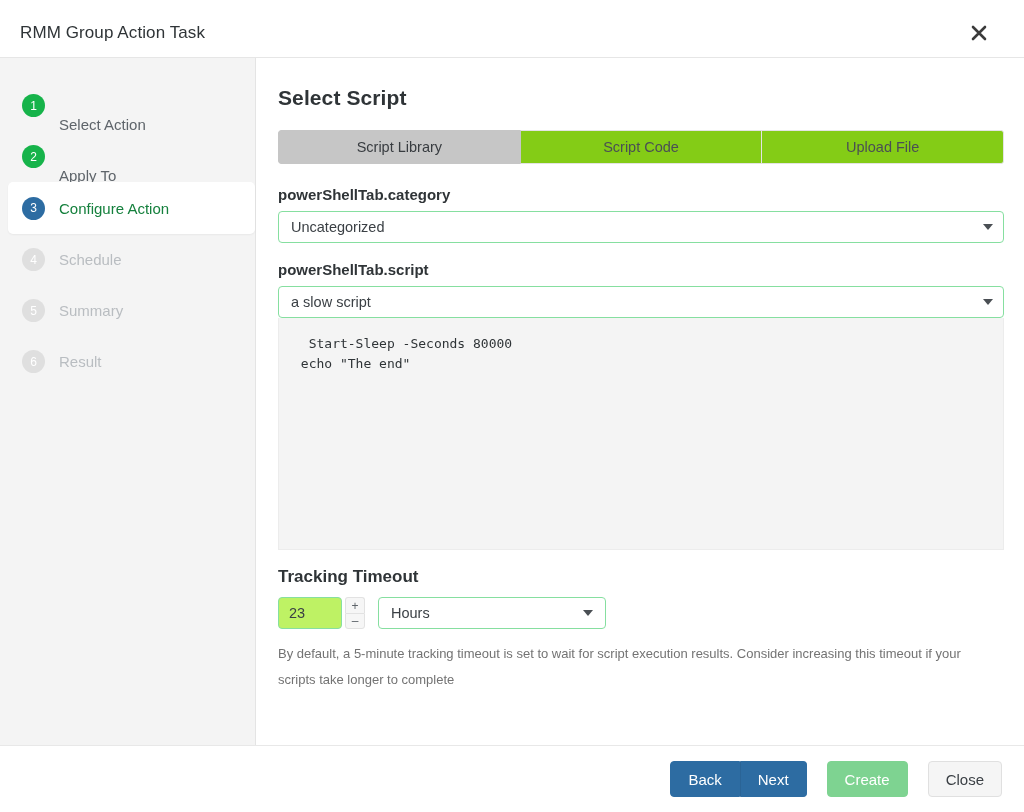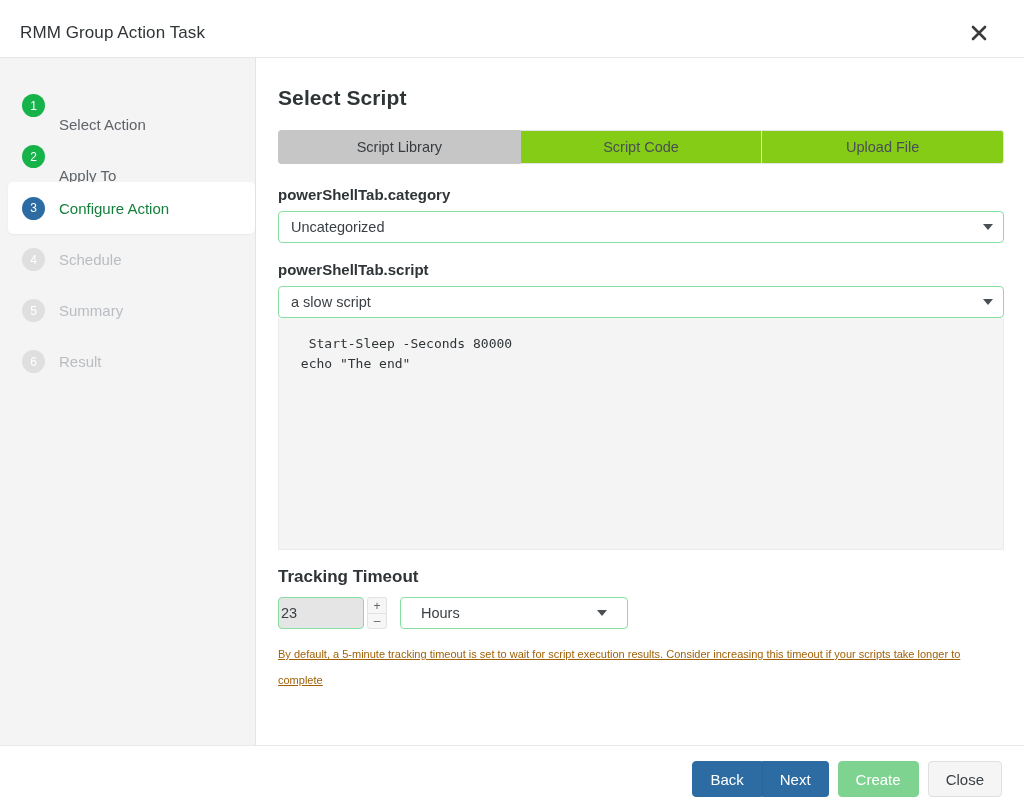--- a/index.html
+++ b/index.html
@@ -220,28 +220,28 @@
     align-items: stretch;
     gap: 13px;
     margin-bottom: 12px;
   }
   .spinner {
     display: flex;
     align-items: stretch;
     height: 32px;
   }
   .spinner-input {
-    width: 86px;
+    width: 64px;
     border: 1px solid #86dfa0;
     border-radius: 4px;
-    background: #e5e5e5;
+    background: #bef264;
     font-size: 14.5px;
     color: #3b4045;
     font-family: "Liberation Sans", sans-serif;
-    padding: 0 2px;
+    padding: 0 10px;
     outline: none;
   }
   .spinner-btns {
     display: flex;
     flex-direction: column;
     width: 20px;
     margin-left: 3px;
   }
   .spinner-btn {
     flex: 1 1 50%;
@@ -261,44 +261,43 @@
   .spinner-btn.down { border-radius: 0 0 3px 3px; }
 
   .unit-select {
     width: 228px;
     height: 32px;
     border: 1px solid #86dfa0;
     border-radius: 4px;
     background: #ffffff;
     display: flex;
     align-items: center;
-    padding: 0 20px;
+    padding: 0 12px;
     font-size: 14.5px;
     color: #3b4045;
     cursor: pointer;
   }
 
   .help-text {
     width: 690px;
-    font-size: 11px;
+    font-size: 13px;
     line-height: 26px;
-    color: #a16207;
-    text-decoration: underline;
+    color: #737373;
   }
 
   
   .modal-footer {
     flex: 0 0 66px;
     height: 66px;
     background: #ffffff;
     display: flex;
     align-items: center;
     justify-content: flex-end;
     padding-right: 22px;
-    gap: 9px;
+    gap: 20px;
   }
   .btn {
     height: 36px;
     padding: 0 17px;
     font-size: 15px;
     border-radius: 4px;
     border: 1px solid transparent;
     cursor: pointer;
     font-family: "Liberation Sans", sans-serif;
     display: flex;

